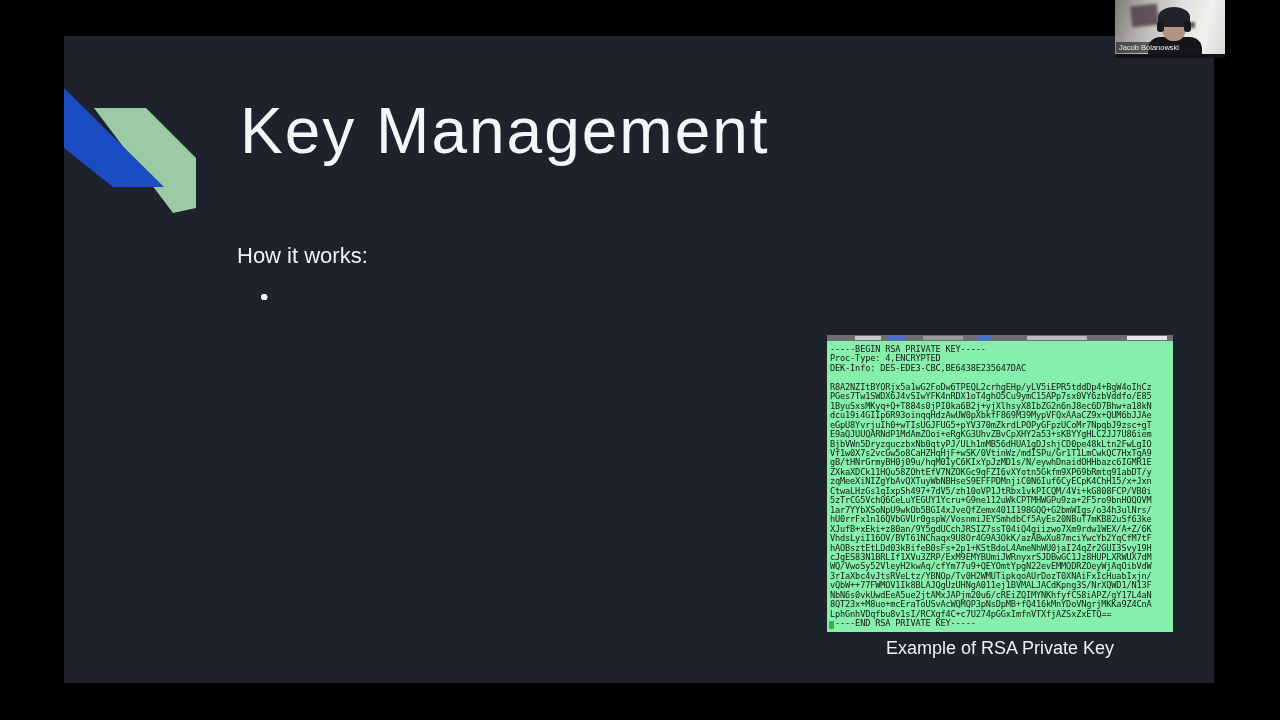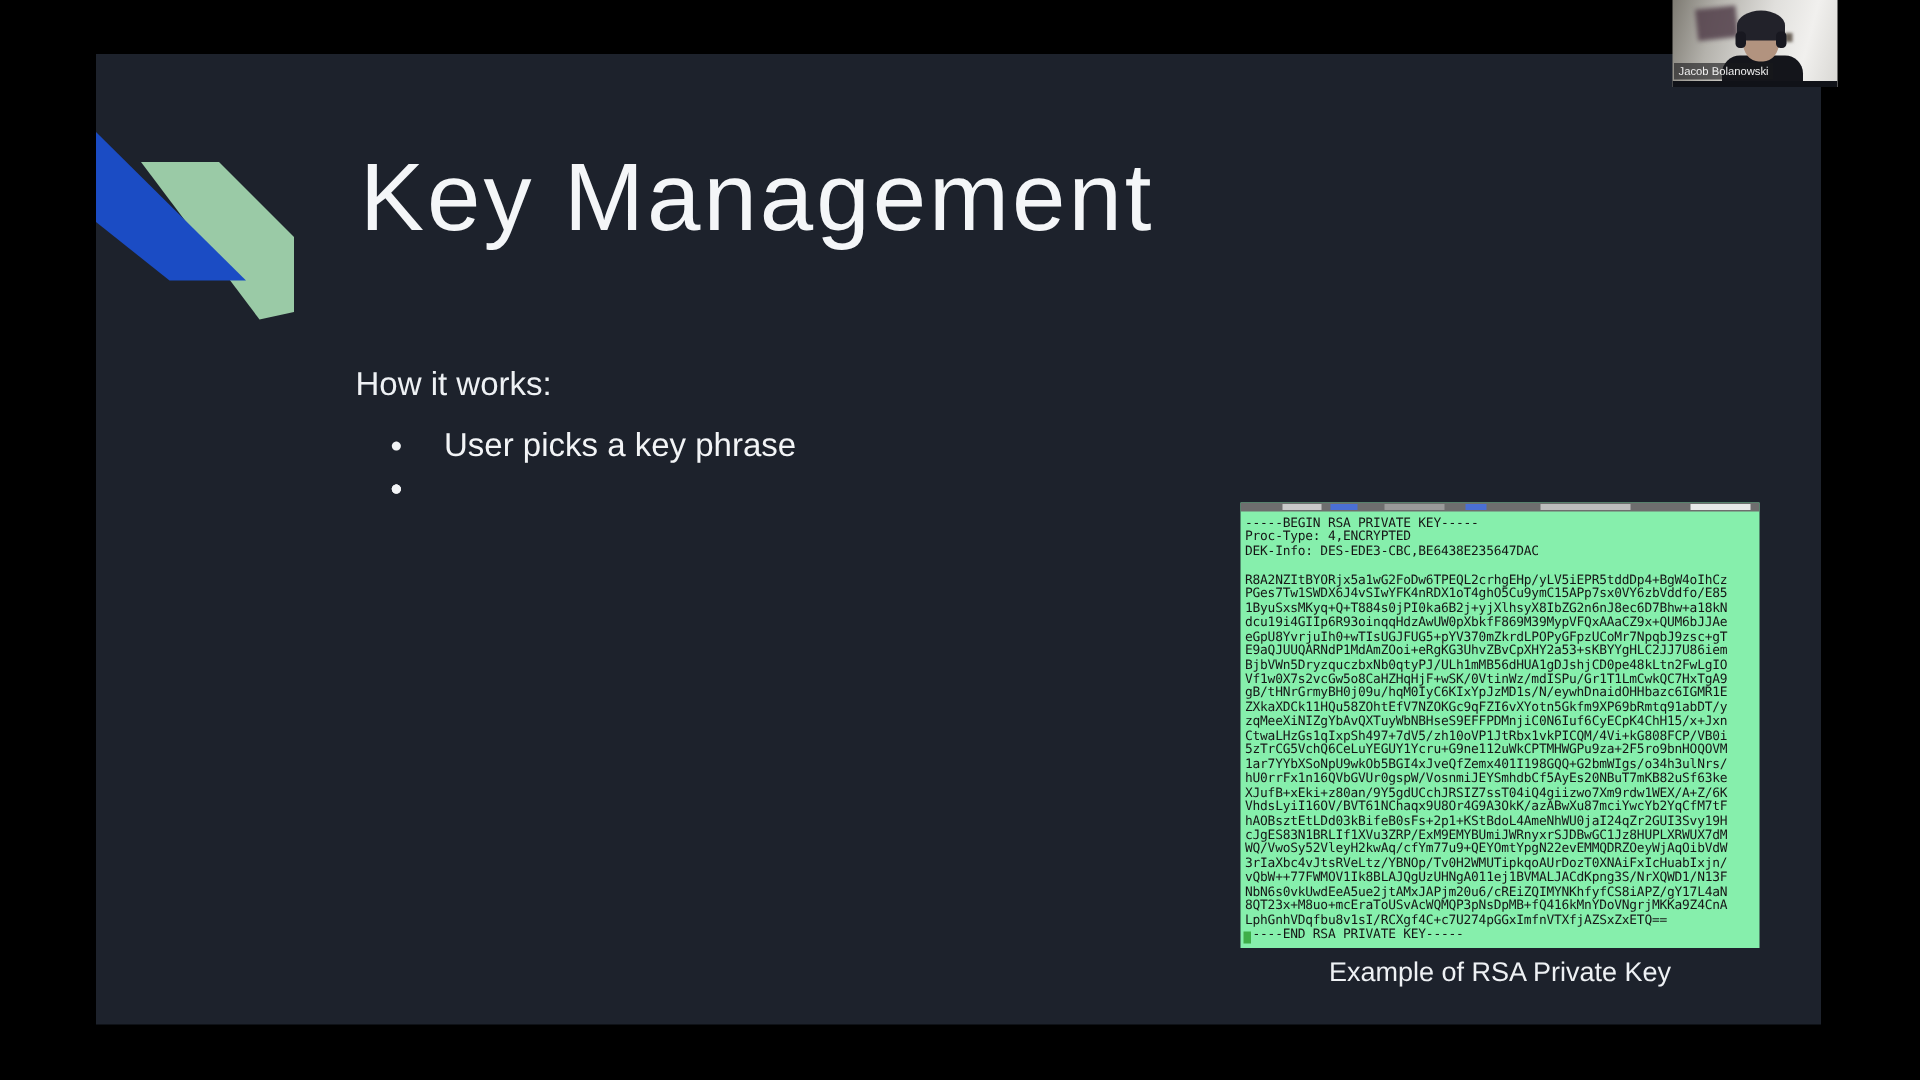--- a/index.html
+++ b/index.html
@@ -109,21 +109,20 @@
     <polygon points="0,52 100,151 49,151 0,112" fill="#1b4cc4"></polygon>
   </svg>
 
   <div class="slide-title">Key Management</div>
 
   <div class="intro">How it works:</div>
 
   <ul class="bullet-list">
     <li>
       <span class="dot">●</span>
-      <span>User picks a key phrase</span>
     </li>
     <li>
       <span class="dot">●</span>
     </li>
     <li>
       <span class="dot">●</span>
     </li>
     <li>
       <span class="dot">●</span>
     </li>

